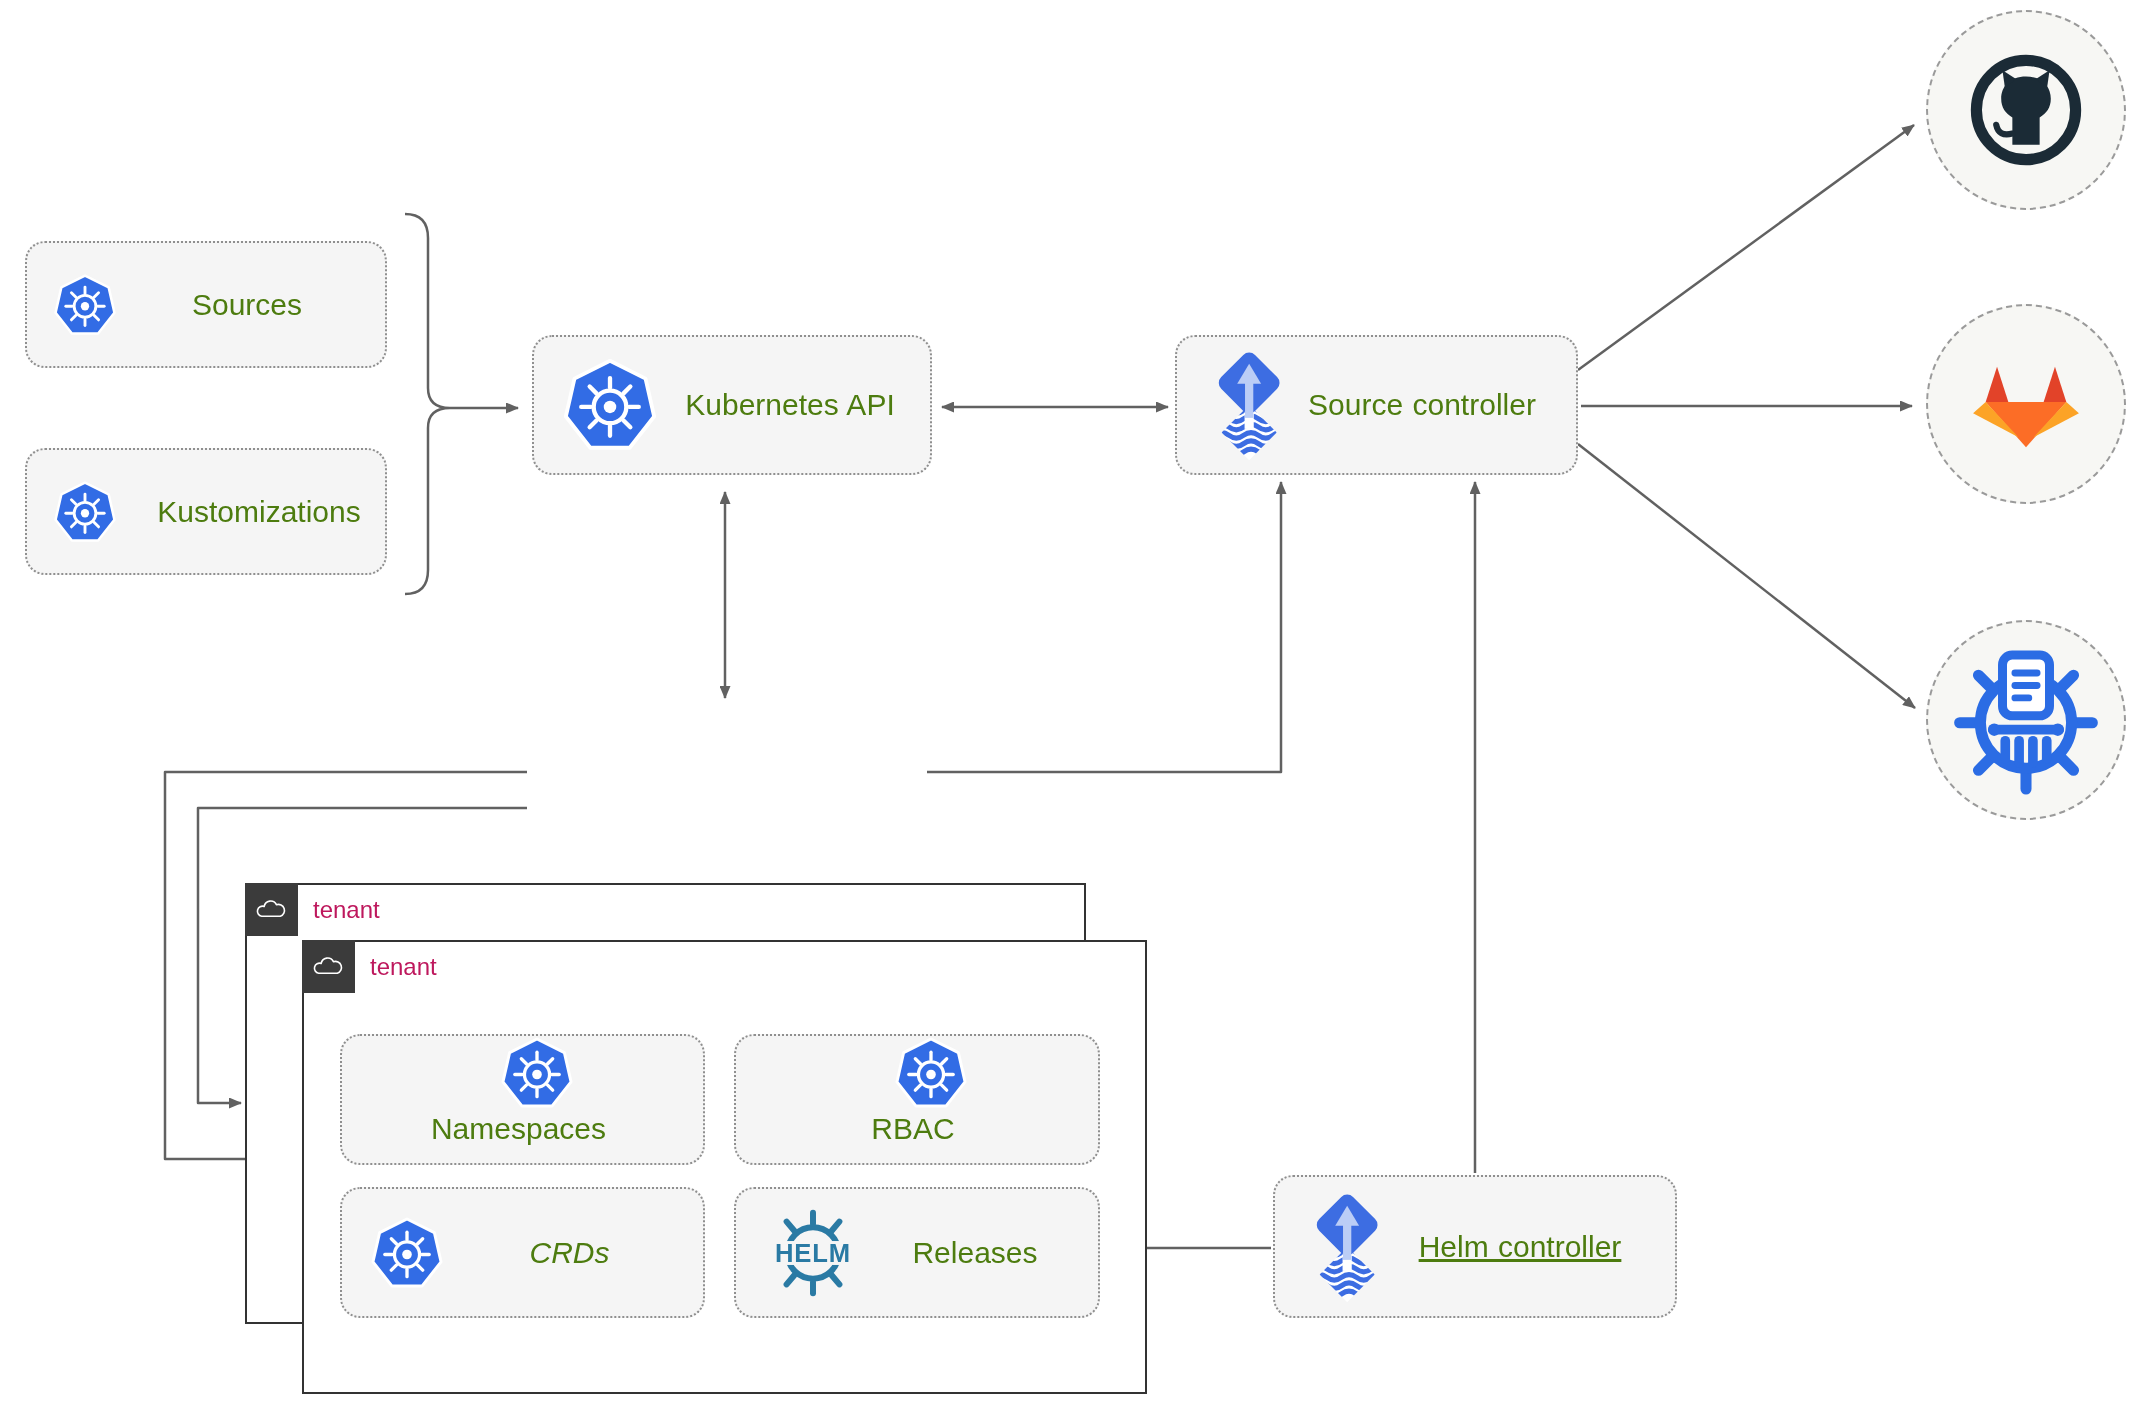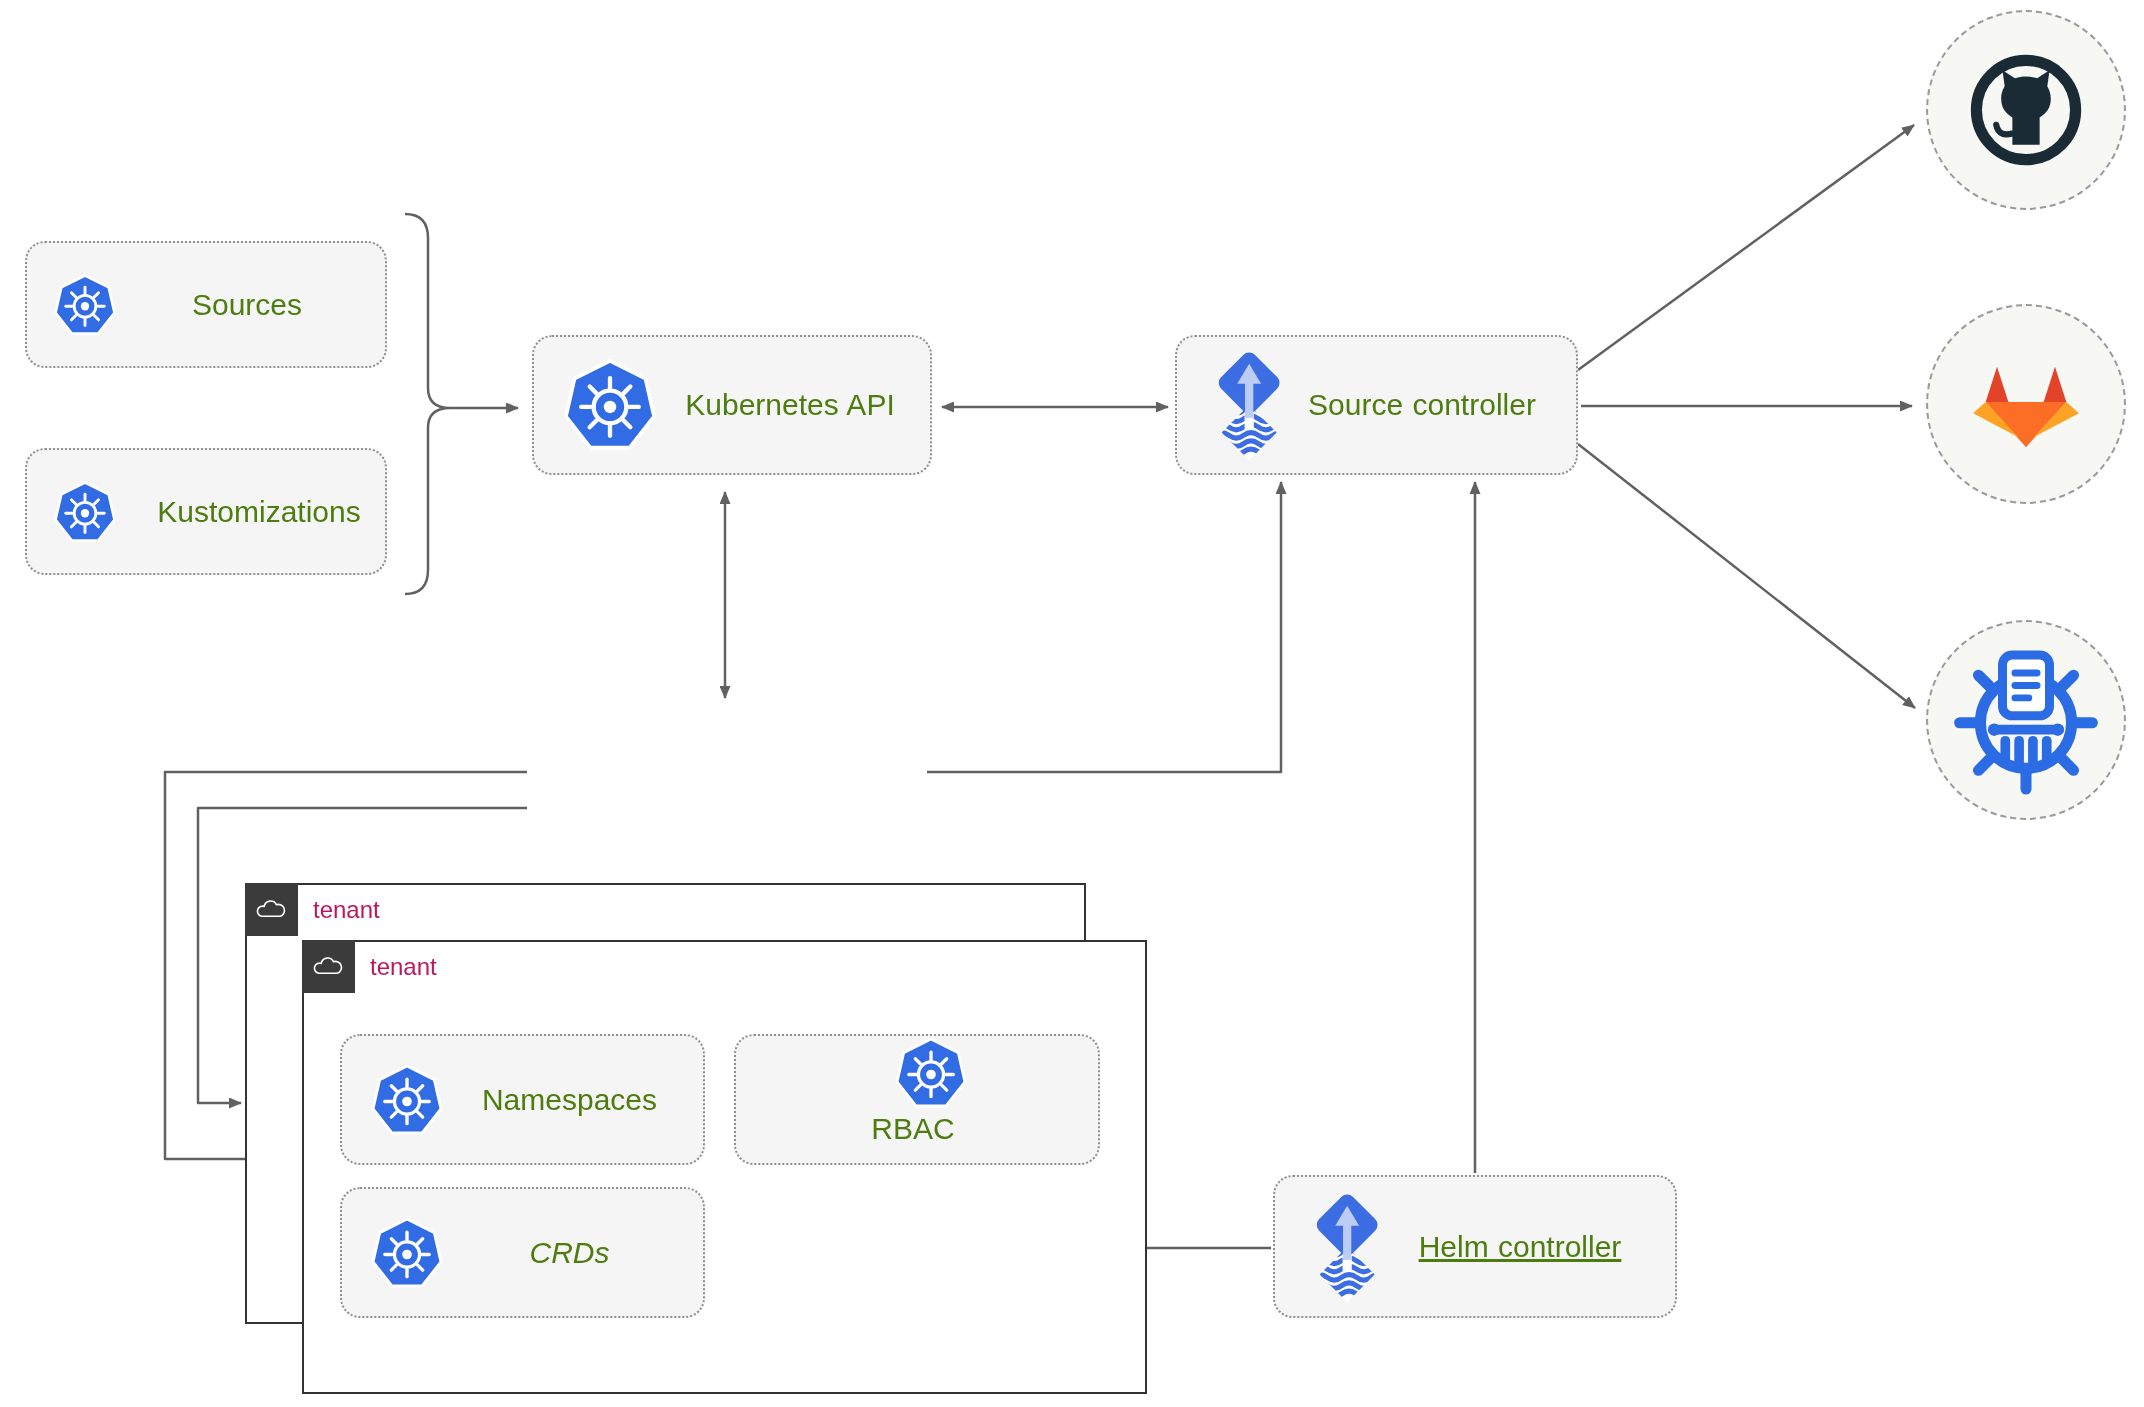--- a/index.html
+++ b/index.html
@@ -164,41 +164,57 @@
   </div>
 
 
   <div class="node" style="left:1273px;top:1175px;width:404px;height:143px;">
     <svg class="nicon" style="margin-left:28px;" width="92" height="114">
         <use href="#icon-flux"></use>
       </svg>
     <span class="label" style="max-width:230px;text-decoration:underline;">Helm controller</span>
   </div>
 
-  <div class="node" style="left:340px;top:1034px;width:365px;height:131px;">
+  <div class="node" style="left:340px;top:1034px;width:365px;height:131px;flex-direction:column;">
     <svg class="nicon" style="margin-left:28px;" width="74" height="74">
         <use href="#icon-k8s"></use>
       </svg>
     <span class="label">Namespaces</span>
   </div>
 
   <div class="node" style="left:734px;top:1034px;width:366px;height:131px;flex-direction:column;">
     <svg class="nicon" style="margin-left:28px;" width="74" height="74">
         <use href="#icon-k8s"></use>
       </svg>
     <span class="label">RBAC</span>
   </div>
 
   <div class="node" style="left:340px;top:1187px;width:365px;height:131px;font-style:italic;">
     <svg class="nicon" style="margin-left:28px;" width="74" height="74">
         <use href="#icon-k8s"></use>
       </svg>
     <span class="label">CRDs</span>
   </div>
 
+  <div class="node" style="left:734px;top:1187px;width:366px;height:131px;">
+    <svg class="nicon" style="margin-left:30px;" width="94" height="94" viewBox="0 0 110 110">
+      <g stroke="#2A7AA4" stroke-width="7" stroke-linecap="round" fill="none">
+        <circle cx="55" cy="55" r="30"></circle>
+        <line x1="55" y1="21" x2="55" y2="8"></line>
+        <line x1="76.9" y1="29" x2="85.9" y2="18.2"></line>
+        <line x1="33.1" y1="29" x2="24.1" y2="18.2"></line>
+        <line x1="55" y1="89" x2="55" y2="102"></line>
+        <line x1="33.1" y1="81" x2="24.1" y2="91.8"></line>
+        <line x1="76.9" y1="81" x2="85.9" y2="91.8"></line>
+      </g>
+      <rect x="3" y="41" width="104" height="28" fill="#f5f5f5"></rect>
+      <text x="55" y="66" text-anchor="middle" font-family="Liberation Sans, sans-serif" font-weight="bold" font-size="30" letter-spacing="1" fill="#2A7AA4">HELM</text>
+    </svg>
+    <span class="label">Releases</span>
+  </div>
 
   <div class="remote" style="left:1926px;top:10px;">
     <svg width="124" height="124" viewBox="0 0 100 100">
       <circle cx="50" cy="50" r="40" fill="none" stroke="#1B2B36" stroke-width="9"></circle>
       <g fill="#1B2B36">
         <path d="M50,23 c-13,0 -20,8 -20,18 c0,7 3.5,12 9,15 l0,22 l22,0 l0,-22 c5.5,-3 9,-8 9,-15 c0,-10 -7,-18 -20,-18 z"></path>
         <polygon points="33,32 31,18 42,25"></polygon>
         <polygon points="67,32 69,18 58,25"></polygon>
       </g>
       <path d="M39,69 q-11,3 -13,-7" fill="none" stroke="#1B2B36" stroke-width="5" stroke-linecap="round"></path>

